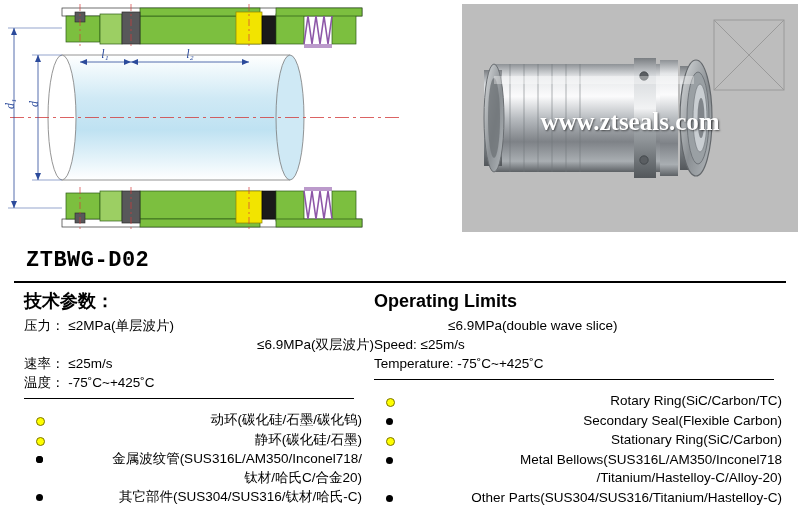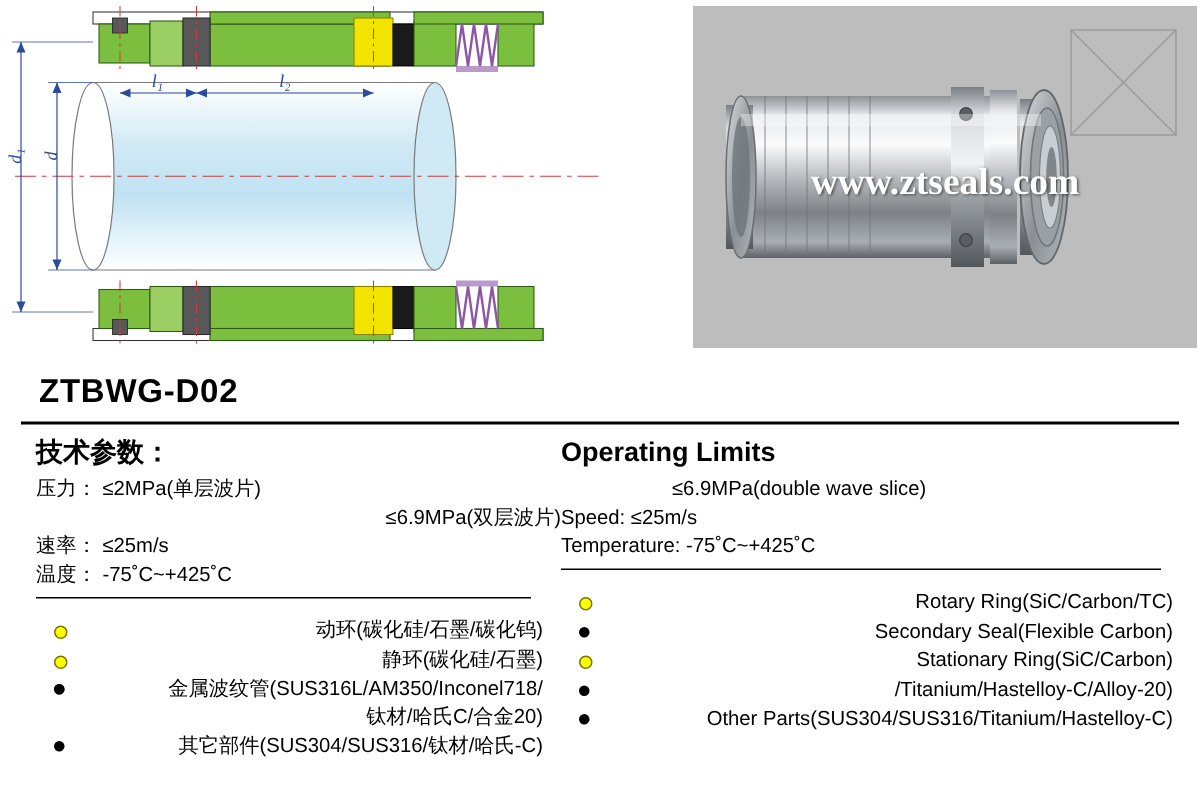--- a/index.html
+++ b/index.html
@@ -62,21 +62,21 @@
     text-shadow: 1px 1px 2px rgba(0,0,0,0.55);
     letter-spacing: 0px;
     pointer-events: none;
   }
 
   
   .title {
     position: absolute;
     left: 26px;
     top: 248px;
-    font-family: Liberation Sans, sans-serif;
+    font-family: Liberation Mono, monospace;
     font-weight: bold;
     font-size: 22px;
     letter-spacing: 0.5px;
   }
   .title-rule {
     position: absolute;
     left: 14px;
     top: 281px;
     width: 772px;
     height: 2px;
@@ -390,20 +390,21 @@
       <li>
         <span class="dot" style="background:#000000;"></span>
         <span>Secondary  Seal(Flexible Carbon)</span>
       </li>
       <li>
         <span class="dot" style="background:#ffff00;border:1px solid #7a7300;"></span>
         <span>Stationary  Ring(SiC/Carbon)</span>
       </li>
       <li>
         <span class="dot" style="background:#000000;"></span>
+        <span>Metal Bellows(SUS316L/AM350/Inconel718</span>
         <span class="sub-line en">/Titanium/Hastelloy-C/Alloy-20)</span>
       </li>
       <li>
         <span class="dot" style="background:#000000;"></span>
         <span>Other  Parts(SUS304/SUS316/Titanium/Hastelloy-C)</span>
       </li>
     </ul>
   </div>
 
 </div>

